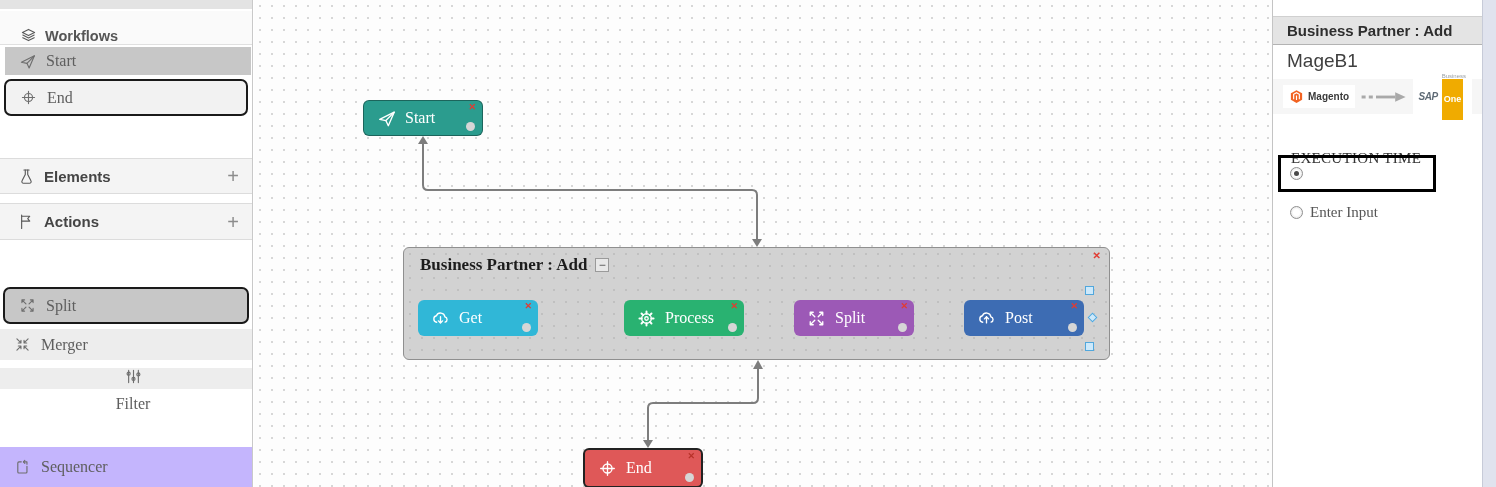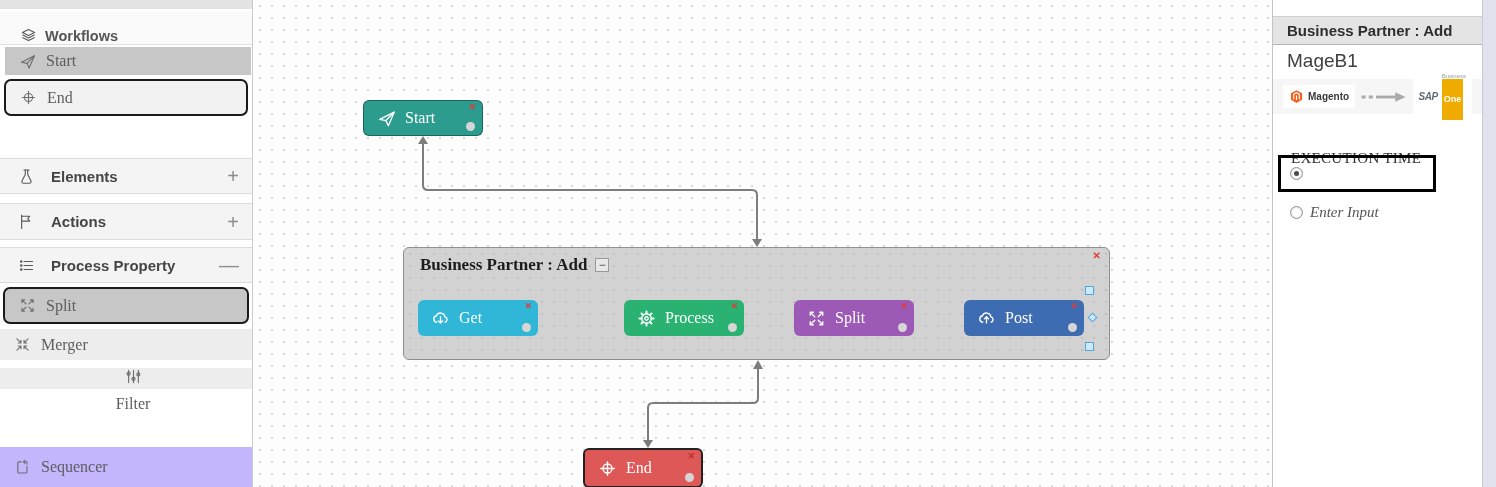--- a/index.html
+++ b/index.html
@@ -21,21 +21,21 @@
   .row-start   { top:47px;  left:5px; right:1px; height:28px; background:#c7c7c7; }
   .row-end     { top:79px;  left:4px; right:4px; height:37px; background:#f2f2f2;
                  border:2px solid #1a1a1a; border-radius:7px; }
   .row-split   { top:287px; left:3px; right:3px; height:37px; background:#c7c7c7;
                  border:2px solid #1a1a1a; border-radius:7px; }
   .row-merger  { top:329px; height:31px; background:#ededed; }
   .row-filter  { top:368px; height:21px; background:#ededed;flex-direction:column; }
   .row-decision{ top:407px; height:36px; background:#ededed; }
   .row-seq     { top:447px; height:40px; background:#c4b5fd; }
   .sec { position:absolute; left:0; right:0; height:36px; display:flex; align-items:center;
-         gap:16px; padding-left:18px; background:#f4f4f4;
+         gap:9px; padding-left:18px; background:#f4f4f4;
          border-top:1px solid #dcdcdc; border-bottom:1px solid #dcdcdc;
          font-weight:bold; font-size:15px; color:#454545; }
   .sec-elements { top:158px; } .sec-actions { top:203px; height:37px; } .sec-process { top:247px; }
   .sec .toggle { position:absolute; right:13px; top:50%; transform:translateY(-50%);
                  font-size:20px; font-weight:400; color:#8c8c8c;
                  font-family:"Liberation Sans", sans-serif; }
   .ic  { width:17px; height:17px; stroke:#6e6e6e; fill:none; stroke-width:1.4;
          stroke-linecap:round; stroke-linejoin:round; flex:0 0 auto; }
   .ic.dark { stroke:#5a5a5a; }
 
@@ -95,21 +95,21 @@
   .chip { background:#fff; display:flex; align-items:center; gap:4px; padding:4px 6px; }
   .mag-text { font-size:10px; font-weight:bold; color:#3a3a3a; }
   .sap-main { font-size:10px; font-weight:bold; font-style:italic; color:#5f6b76; letter-spacing:-0.5px; }
   .sap-stack { display:flex; flex-direction:column; align-items:flex-start; line-height:1; }
   .sap-top { font-size:6px; color:#9aa0a6; }
   .sap-bot { font-size:9px; font-weight:bold; color:#fff; background:#f0ab00; padding:16px 2px; }
   .exec-label { position:absolute; top:129px; left:18px; font-family:"Liberation Serif", serif;
                 font-size:15px; color:#333; letter-spacing:0.3px;margin-top:21px; }
   .opt-box { position:absolute; top:155px; left:5px; width:158px; height:37px;
              border:3px solid #000; display:flex; align-items:center; gap:7px; padding-left:9px; }
-  .opt-plain { position:absolute; top:204px; left:17px; display:flex; align-items:center; gap:7px;font-style:italic; }
+  .opt-plain { position:absolute; top:204px; left:17px; display:flex; align-items:center; gap:7px; }
   .opt-label { font-family:"Liberation Serif", serif; font-size:15px; color:#555; }
   .radio { width:13px; height:13px; border-radius:50%; border:1px solid #909090;
            background:radial-gradient(#ffffff 40%, #d8d8d8); position:relative; flex:0 0 auto; cursor:pointer; }
   .radio.sel::after { content:""; position:absolute; left:3px; top:3px; width:5px; height:5px;
                       border-radius:50%; background:#4a4a4a; }
   .scroll-strip { position:absolute; left:1482px; top:0; width:14px; height:487px;
                   background:#e0e3ee; border-left:1px solid #c7cbd8; }
 </style>
 </head>
 <body>
@@ -220,27 +220,20 @@
     </div>
 
     <div class="sec sec-actions">
       <svg class="ic dark" viewBox="0 0 21 21">
           <use href="#i-flag"></use>
         </svg>
       <span>Actions</span>
       <span class="toggle">+</span>
     </div>
 
-    <div class="sec sec-process">
-      <svg class="ic dark" viewBox="0 0 21 21">
-          <use href="#i-list"></use>
-        </svg>
-      <span>Process Property</span>
-      <span class="toggle">—</span>
-    </div>
 
     <div class="srow row-split">
       <svg class="ic" viewBox="0 0 21 21">
           <use href="#i-split"></use>
         </svg>
       <span>Split</span>
     </div>
     <div class="srow row-merger">
       <svg class="ic" viewBox="0 0 21 21">
           <use href="#i-merge"></use>

